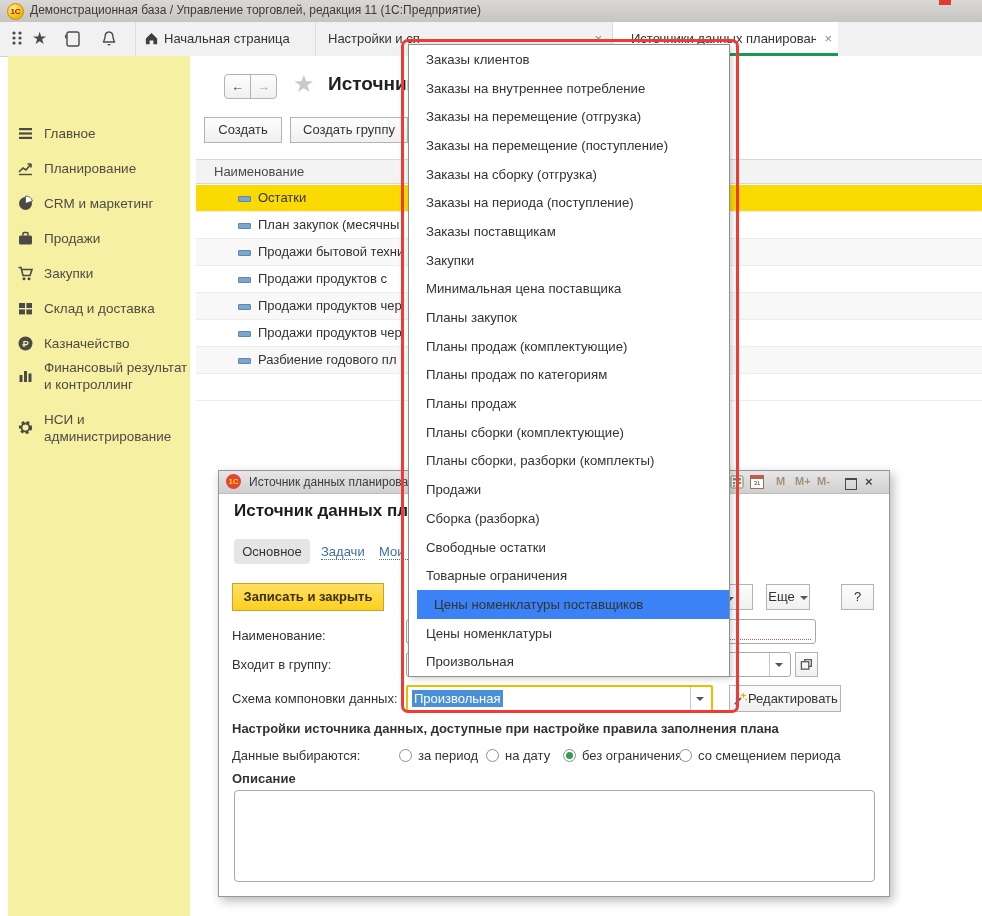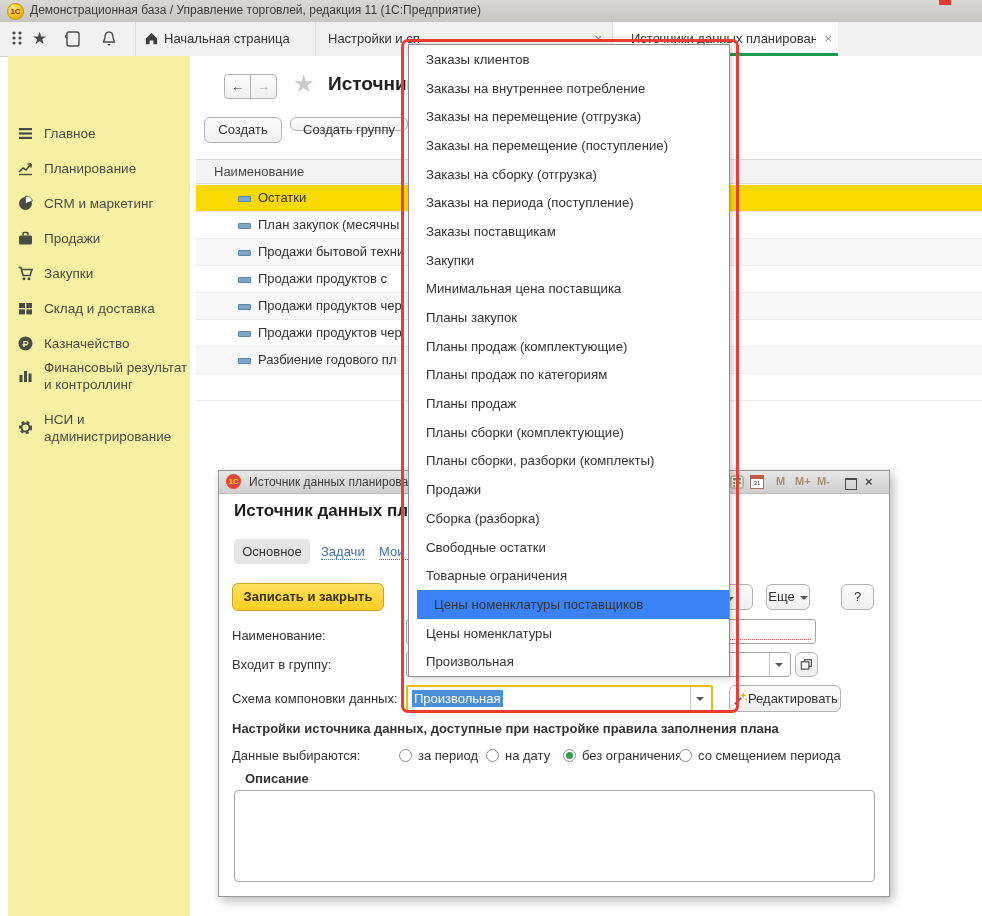--- a/index.html
+++ b/index.html
@@ -21,21 +21,21 @@
   .tab .tlabel{position:absolute;top:9px;font-size:13px;color:#333;white-space:nowrap;overflow:hidden;}
   .tab .tclose{position:absolute;top:9px;font-size:13px;color:#8a8a8a;cursor:default;}
   .tab-active{background:#fff;}
   .tab-underline{position:absolute;left:0;bottom:0;height:3px;width:100%;}
   
   .sidebar{left:8px;top:56px;width:187px;height:860px;background:#f6f0a3;border-right:3px solid #dcdcdc;box-sizing:content-box;}
   .snav{position:absolute;left:0;width:187px;}
   .snav .slabel{position:absolute;left:36px;top:0;width:145px;font-size:13.5px;color:#4d4c45;line-height:17px;}
   .snav .sicon{position:absolute;left:9px;top:0;width:17px;height:17px;}
   
-  .btn{box-sizing:border-box;border:1px solid #b3b3b3;border-radius:6px;background:linear-gradient(#fdfdfd,#f0f0f0);
+  .btn{box-sizing:border-box;border:1px solid #b3b3b3;border-radius:0;background:linear-gradient(#fdfdfd,#f0f0f0);
        font-size:13px;color:#333;text-align:center;}
   .btn-yellow{border:1px solid #c9a227;background:linear-gradient(#ffe064,#fccf1f);font-weight:bold;color:#3a3000;}
   .caret{display:inline-block;width:0;height:0;border-left:4px solid transparent;border-right:4px solid transparent;
          border-top:4px solid #555;vertical-align:middle;margin-left:5px;}
   
   .thead{left:196px;top:159px;width:786px;height:25px;background:#f3f3f3;border-top:1px solid #d8d8d8;
          border-bottom:1px solid #d8d8d8;box-sizing:border-box;}
   .thead span{position:absolute;left:18px;top:4px;color:#4a4a4a;}
   .trow{position:absolute;left:196px;width:786px;height:27px;border-bottom:1px solid #ededed;box-sizing:border-box;}
   .trow .dash{position:absolute;left:42px;top:11px;width:11px;height:4px;background:#7ba7cc;border:1px solid #5f87a8;border-radius:1px;}
@@ -240,21 +240,21 @@
     <div class="abs btn" style="left:34px;top:18px;width:27px;height:25px;border-radius:4px 0 0 4px;">
       <span style="line-height:23px;color:#444;">←</span>
     </div>
     <div class="abs btn" style="left:60px;top:18px;width:27px;height:25px;border-radius:0 4px 4px 0;">
       <span style="line-height:23px;color:#a8a8a8;">→</span>
     </div>
     <span class="abs" style="left:103px;top:14px;font-size:24px;color:#c9c9c9;">★</span>
     <div class="abs" style="left:138px;top:17px;font-size:19px;font-weight:bold;color:#222;white-space:nowrap;width:640px;overflow:hidden;">Источники данных планирования</div>
 
     <div class="abs btn" style="left:14px;top:61px;width:78px;height:26px;line-height:24px;">Создать</div>
-    <div class="abs btn" style="left:100px;top:61px;width:118px;height:14px;line-height:24px;">Создать группу</div>
+    <div class="abs btn" style="left:100px;top:61px;width:118px;height:26px;line-height:24px;">Создать группу</div>
   </div>
 
   <div class="abs thead">
     <span>Наименование</span>
   </div>
 
   <div class="abs trow trow-sel" style="top:185px;">
     <span class="dash"></span>
     <span class="rlabel">Остатки</span>
   </div>
@@ -361,21 +361,21 @@
     <span class="flabel" style="left:13px;top:277px;">Данные выбираются:</span>
     <span class="radio" style="left:180px;top:278px;"></span>
     <span class="flabel" style="left:199px;top:277px;">за период</span>
     <span class="radio" style="left:267px;top:278px;"></span>
     <span class="flabel" style="left:286px;top:277px;">на дату</span>
     <span class="radio sel" style="left:344px;top:278px;"></span>
     <span class="flabel" style="left:363px;top:277px;">без ограничения</span>
     <span class="radio" style="left:460px;top:278px;"></span>
     <span class="flabel" style="left:479px;top:277px;">со смещением периода</span>
 
-    <div class="flabel bold13" style="left:26px;top:300px;">Описание</div>
+    <div class="flabel bold13" style="left:13px;top:300px;">Описание</div>
     <div class="finput" style="left:15px;top:319px;width:641px;height:92px;border-radius:4px;"></div>
   </div>
 
   <div class="abs dropdown">
     <div class="dd-item">Заказы клиентов</div>
     <div class="dd-item">Заказы на внутреннее потребление</div>
     <div class="dd-item">Заказы на перемещение (отгрузка)</div>
     <div class="dd-item">Заказы на перемещение (поступление)</div>
     <div class="dd-item">Заказы на сборку (отгрузка)</div>
     <div class="dd-item">Заказы на периода (поступление)</div>

